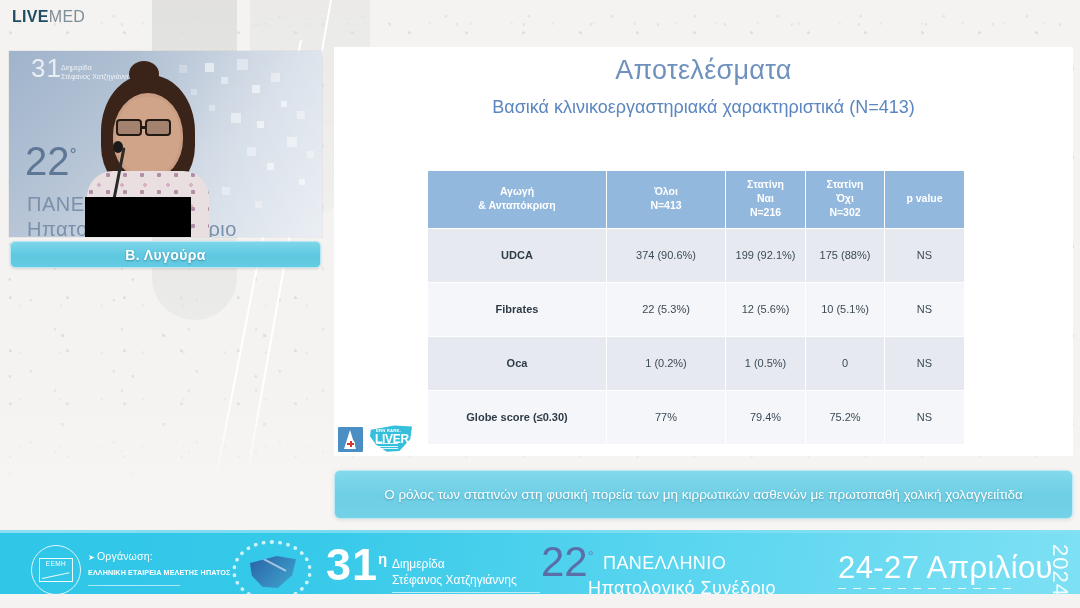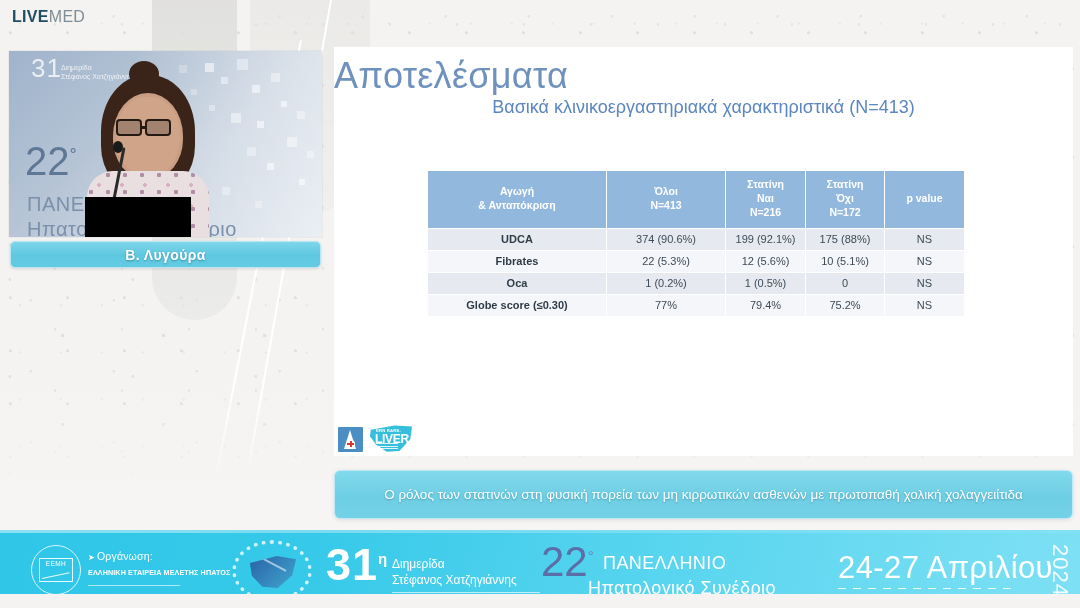--- a/index.html
+++ b/index.html
@@ -124,22 +124,22 @@
     text-shadow:0 1px 2px rgba(0,70,95,.45);
     box-shadow:0 1px 3px rgba(0,0,0,.12);
   }
 
   
   #slide{
     position:absolute; left:334px; top:47px; width:739px; height:409px;
     background:#ffffff;
   }
   #slide-title{
-    position:absolute; left:0; right:0; top:8px; 
-    font-size:36px; color:#6f91be; font-weight:400; letter-spacing:.3px;
+    position:absolute; left:0; right:0; top:8px; text-align:center;
+    font-size:27px; color:#6f91be; font-weight:400; letter-spacing:.3px;
   }
   #slide-subtitle{
     position:absolute; left:0; right:0; top:50px; text-align:center;
     font-size:18px; color:#5b86c0; font-weight:400;
   }
 
   
   #results-table{
     position:absolute; left:93px; top:123px; width:532px;
     border-collapse:separate; border-spacing:1px 1px;
@@ -151,21 +151,21 @@
   #results-table col.c4{ width:78px;}
   #results-table col.c5{ width:79px;}
   #results-table thead th{
     background:#93b8de; color:#ffffff;
     font-size:10.5px; font-weight:bold; line-height:1.32;
     padding:7px 3px 8px; text-align:center; vertical-align:middle;
     height:51px;
   }
   #results-table tbody td{
     font-size:11px; color:#3d4a56; text-align:center;
-    padding:4px 3px; height:21px; line-height:1.2;
+    padding:20px 3px; height:21px; line-height:1.2;
   }
   #results-table tbody td.rowlabel{ font-weight:bold; color:#2f3b47; }
   #results-table tbody tr.odd td{ background:#e6eaf0; }
   #results-table tbody tr.even td{ background:#f4f6f9; }
 
   
   #slide-logos{ position:absolute; left:4px; bottom:4px; display:flex; align-items:flex-end; gap:7px;}
   #logo-a{ width:25px; height:25px; background:#4a8ec4; position:relative; border-radius:1px;}
   #logo-a:before{ content:""; position:absolute; left:6px; top:3px;
     border-left:6.5px solid transparent; border-right:6.5px solid transparent;
@@ -321,21 +321,21 @@
         <col class="c2">
         <col class="c3">
         <col class="c4">
         <col class="c5">
     </colgroup>
     <thead>
       <tr>
         <th><span>Αγωγή</span><br><span>&amp; Ανταπόκριση</span></th>
         <th><span>Όλοι</span><br><span>N=413</span></th>
         <th><span>Στατίνη</span><br><span>Ναι</span><br><span>N=216</span></th>
-        <th><span>Στατίνη</span><br><span>Όχι</span><br><span>N=172</span></th>
+        <th><span>Στατίνη</span><br><span>Όχι</span><br><span>N=302</span></th>
         <th><span>p value</span></th>
       </tr>
     </thead>
     <tbody id="results-body">
         <tr class="odd">
           <td class="rowlabel">UDCA</td>
           <td>374 (90.6%)</td>
           <td>199 (92.1%)</td>
           <td>175 (88%)</td>
           <td>NS</td>

